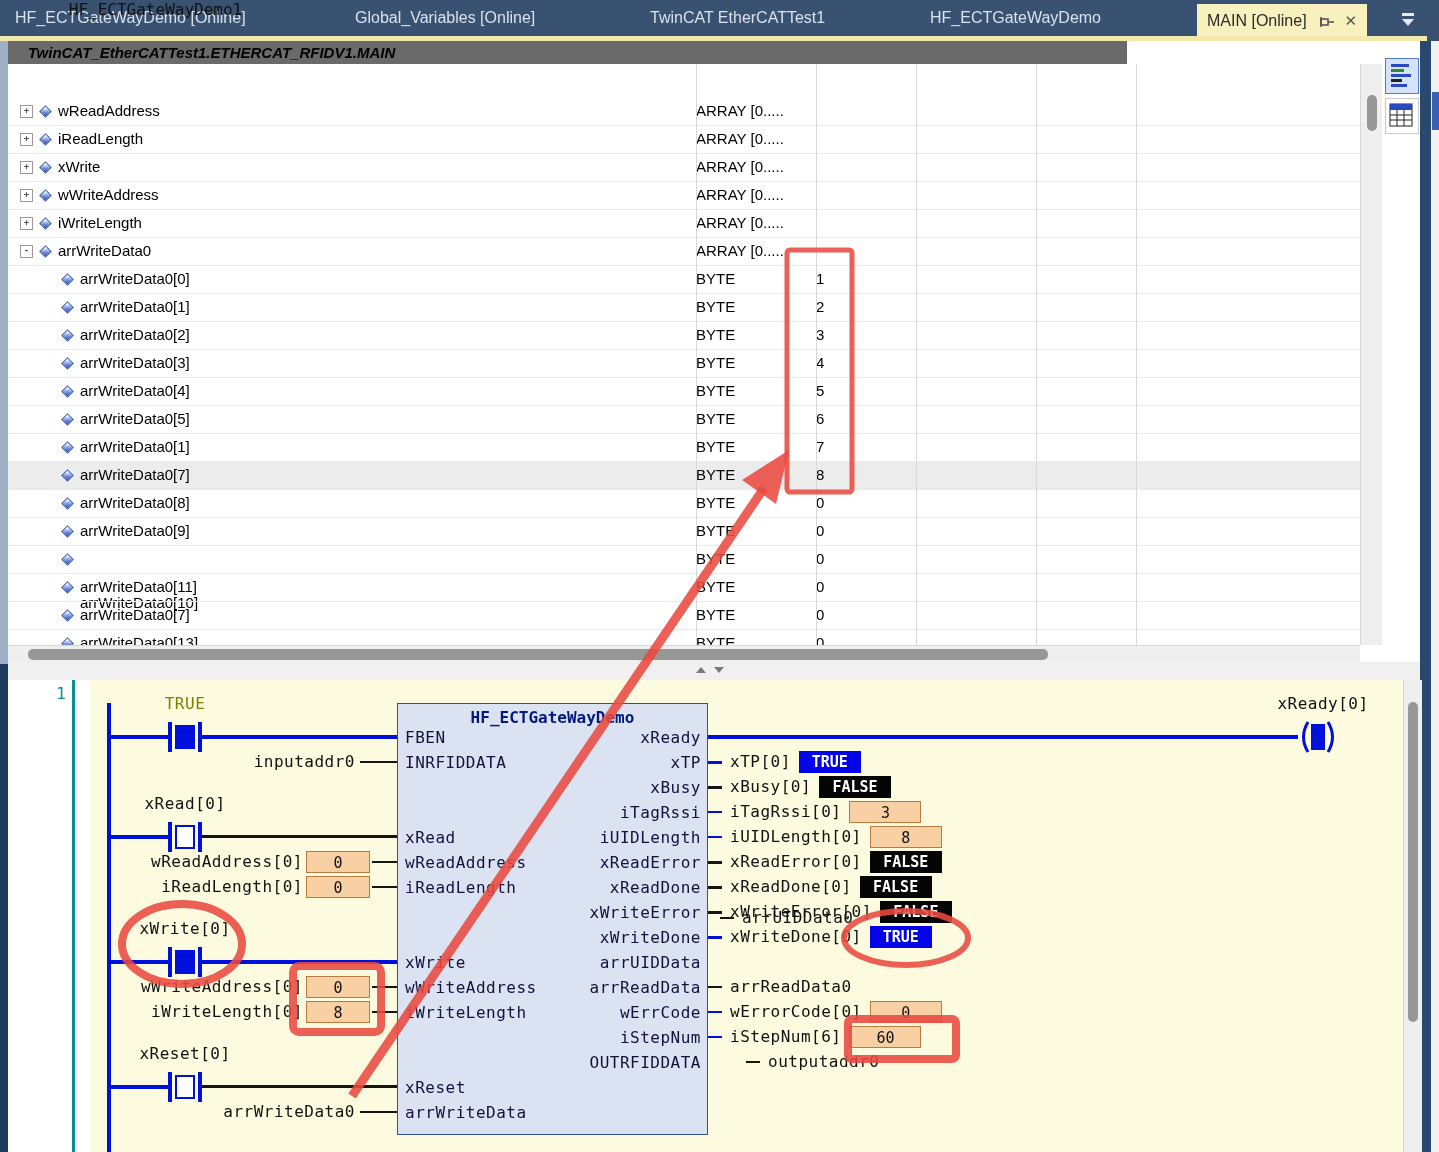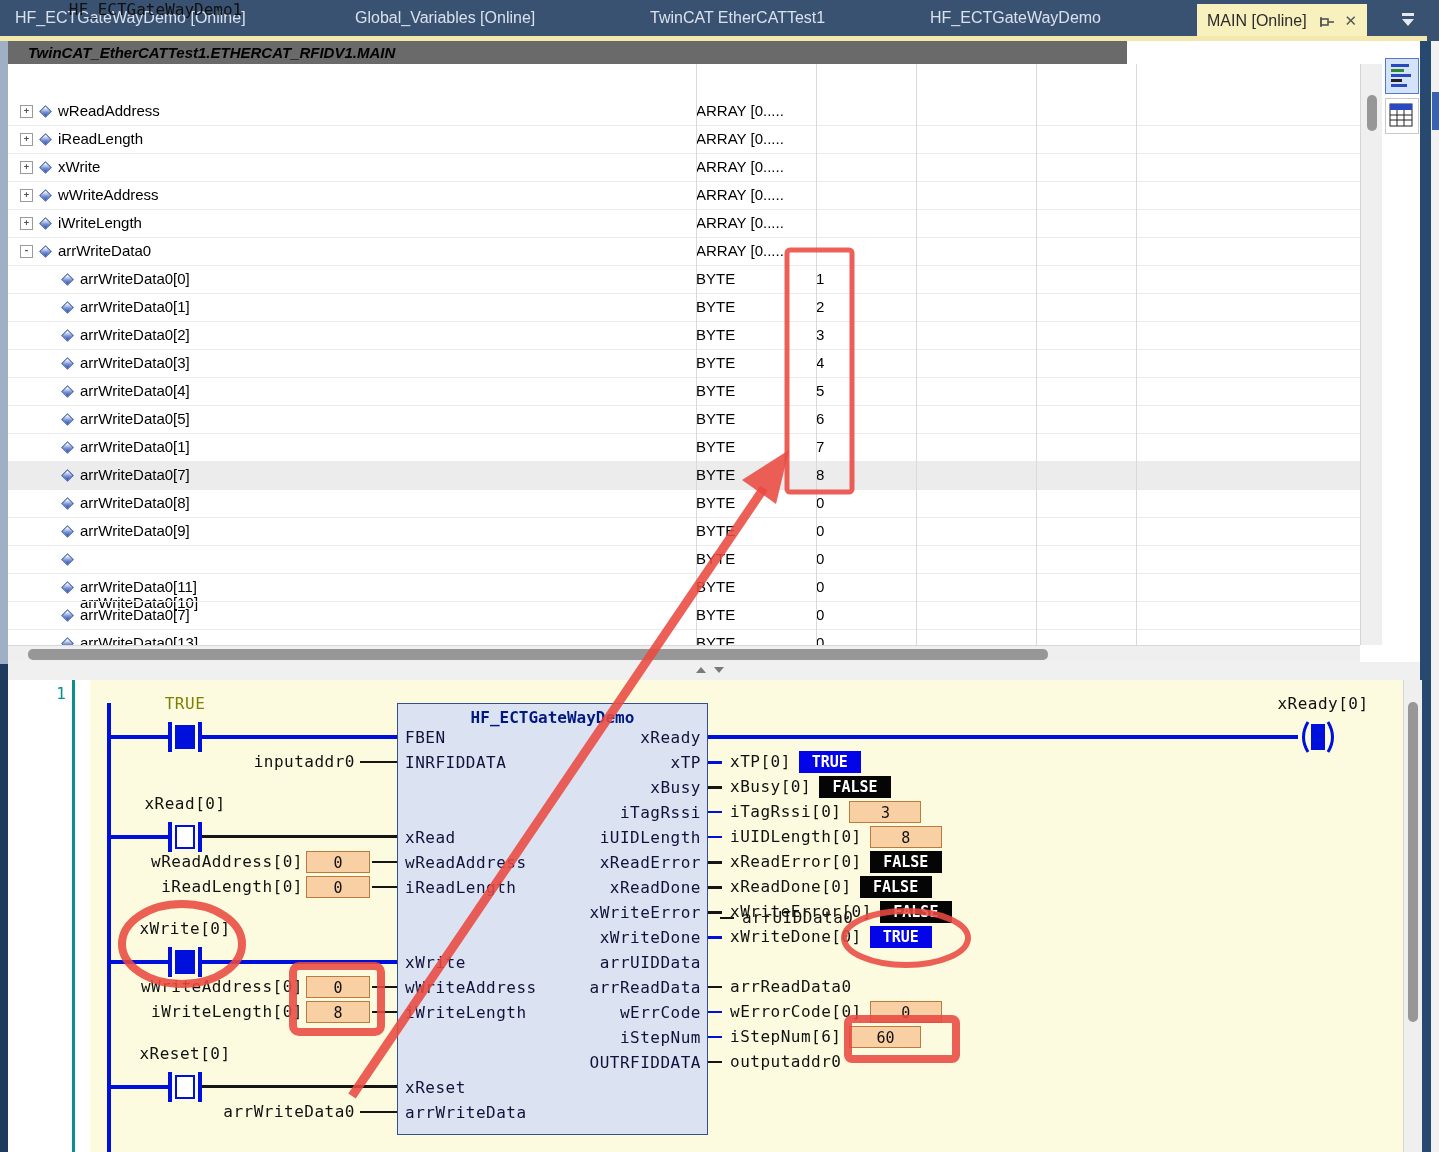--- a/index.html
+++ b/index.html
@@ -428,21 +428,21 @@
         <div class="rrow" style="left: 708px; top: 1000px;">
           <div class="stub" style="width: 14px; height: 2px; background: rgb(0, 16, 220);"></div>
           <span class="flabel mono" style="position: static;">wErrorCode[0]</span>
           <span class="vbox" style="width: 72px;">0</span>
         </div>
         <div class="rrow" style="left: 708px; top: 1025px;">
           <div class="stub" style="width: 14px; height: 2px; background: rgb(0, 16, 220);"></div>
           <span class="flabel mono" style="position: static;">iStepNum[6]</span>
           <span class="vbox" style="width: 72px;">60</span>
         </div>
-        <div class="rrow" style="left: 708px; top: 1050px;">
+        <div class="rrow" style="left: 708px; top: 1050px; padding-left: 38px;">
           <div class="stub" style="width: 14px; height: 2px; background: rgb(21, 21, 21);"></div>
           <span class="flabel mono" style="position: static;">outputaddr0</span>
         </div>
       </div>
 
     <div class="sb-track" style="left:1403px;top:680px;width:18px;height:472px;border-left:1px solid #d5d5d5;">
       <div class="sb-thumb" style="left:4px;top:22px;width:10px;height:320px;"></div>
     </div>
   </div>
 

